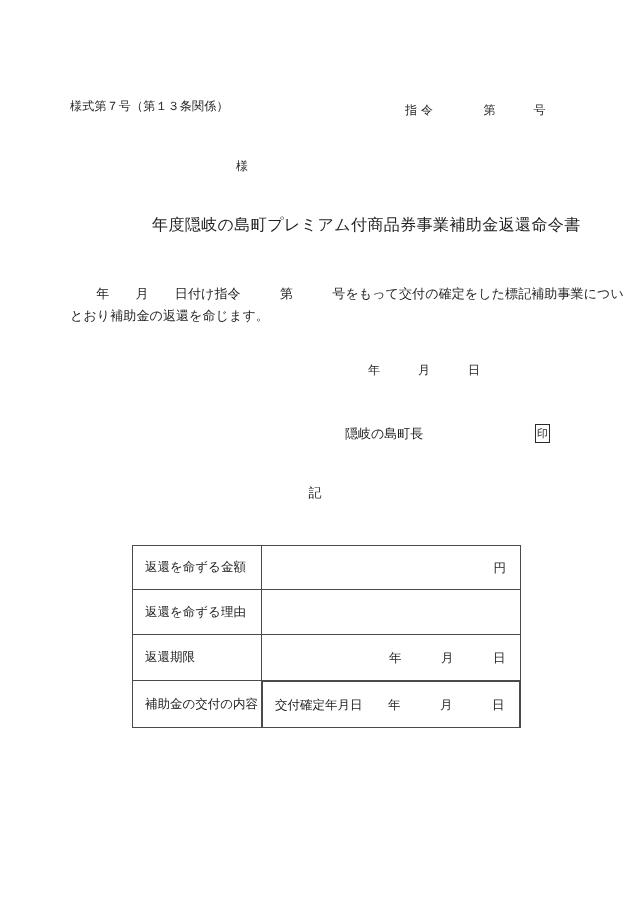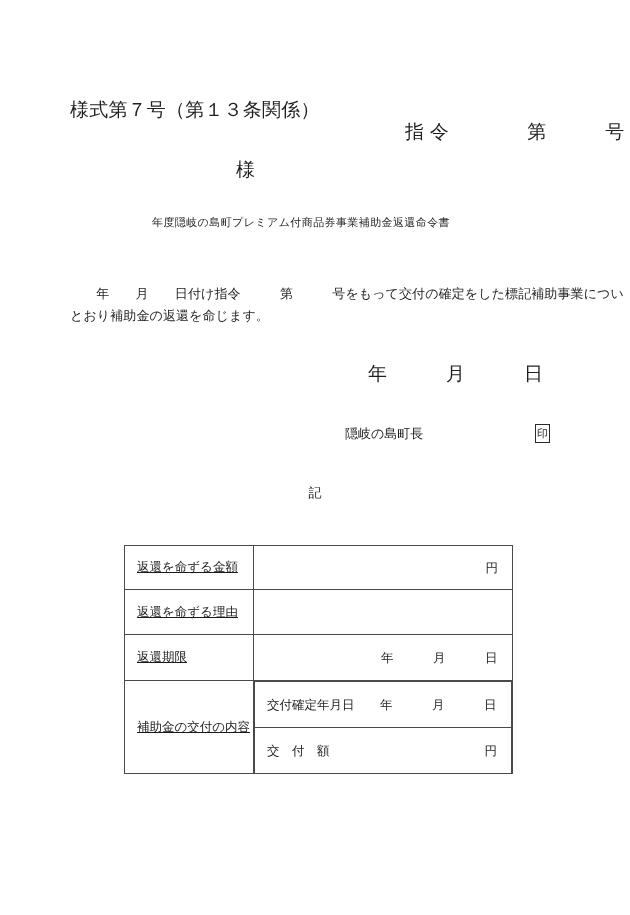--- a/index.html
+++ b/index.html
@@ -18,46 +18,46 @@
     position: relative;
     width: 630px;
     height: 915px;
     background: #ffffff;
   }
 
   
   .t {
     position: absolute;
     white-space: pre;
-    font-size: 19px;
+    font-size: 12px;
     line-height: 1.0;
     color: #1f1f1f;
     letter-spacing: 0.2px;
   }
 
   
   .form-no {
     left: 70px;
     top: 100px;
   }
   .shirei-line {
     left: 405px;
-    top: 122px;
+    top: 104px;
     letter-spacing: 0.5px;
   }
   .addressee {
     left: 236px;
     top: 160px;
   }
 
   
   .doc-title {
     left: 152px;
     top: 217px;
-    font-size: 11px;
+    font-size: 16px;
     letter-spacing: 0.4px;
   }
 
   
   .body-block {
     position: absolute;
     left: 70px;
     top: 283px;
     width: 492px;
   }
@@ -110,23 +110,22 @@
     top: 484px;
     width: 630px;
     text-align: center;
     font-size: 13px;
     color: #1f1f1f;
   }
 
   
   .tbl-wrap {
     position: absolute;
-    left: 124px;
+    left: 132px;
     top: 545px;
-    text-decoration: underline;
   }
   table.form-table {
     border-collapse: collapse;
     table-layout: fixed;
     width: 389px;
     font-size: 12.5px;
     color: #1f1f1f;
   }
   table.form-table td {
     border: 1px solid #4a4a4a;
@@ -254,26 +253,20 @@
           </td>
           <td>
             <table class="sub-table">
               <tbody>
                 <tr>
                   <td>
                     <span class="val-left">交付確定年月日</span>
                     <span class="val-ymd">年　　　月　　　日</span>
                   </td>
                 </tr>
-                <tr>
-                  <td>
-                    <span class="val-left">交　付　額</span>
-                    <span class="val-yen">円</span>
-                  </td>
-                </tr>
               </tbody>
             </table>
           </td>
         </tr>
       </tbody>
     </table>
   </div>
 
 </div>
 

